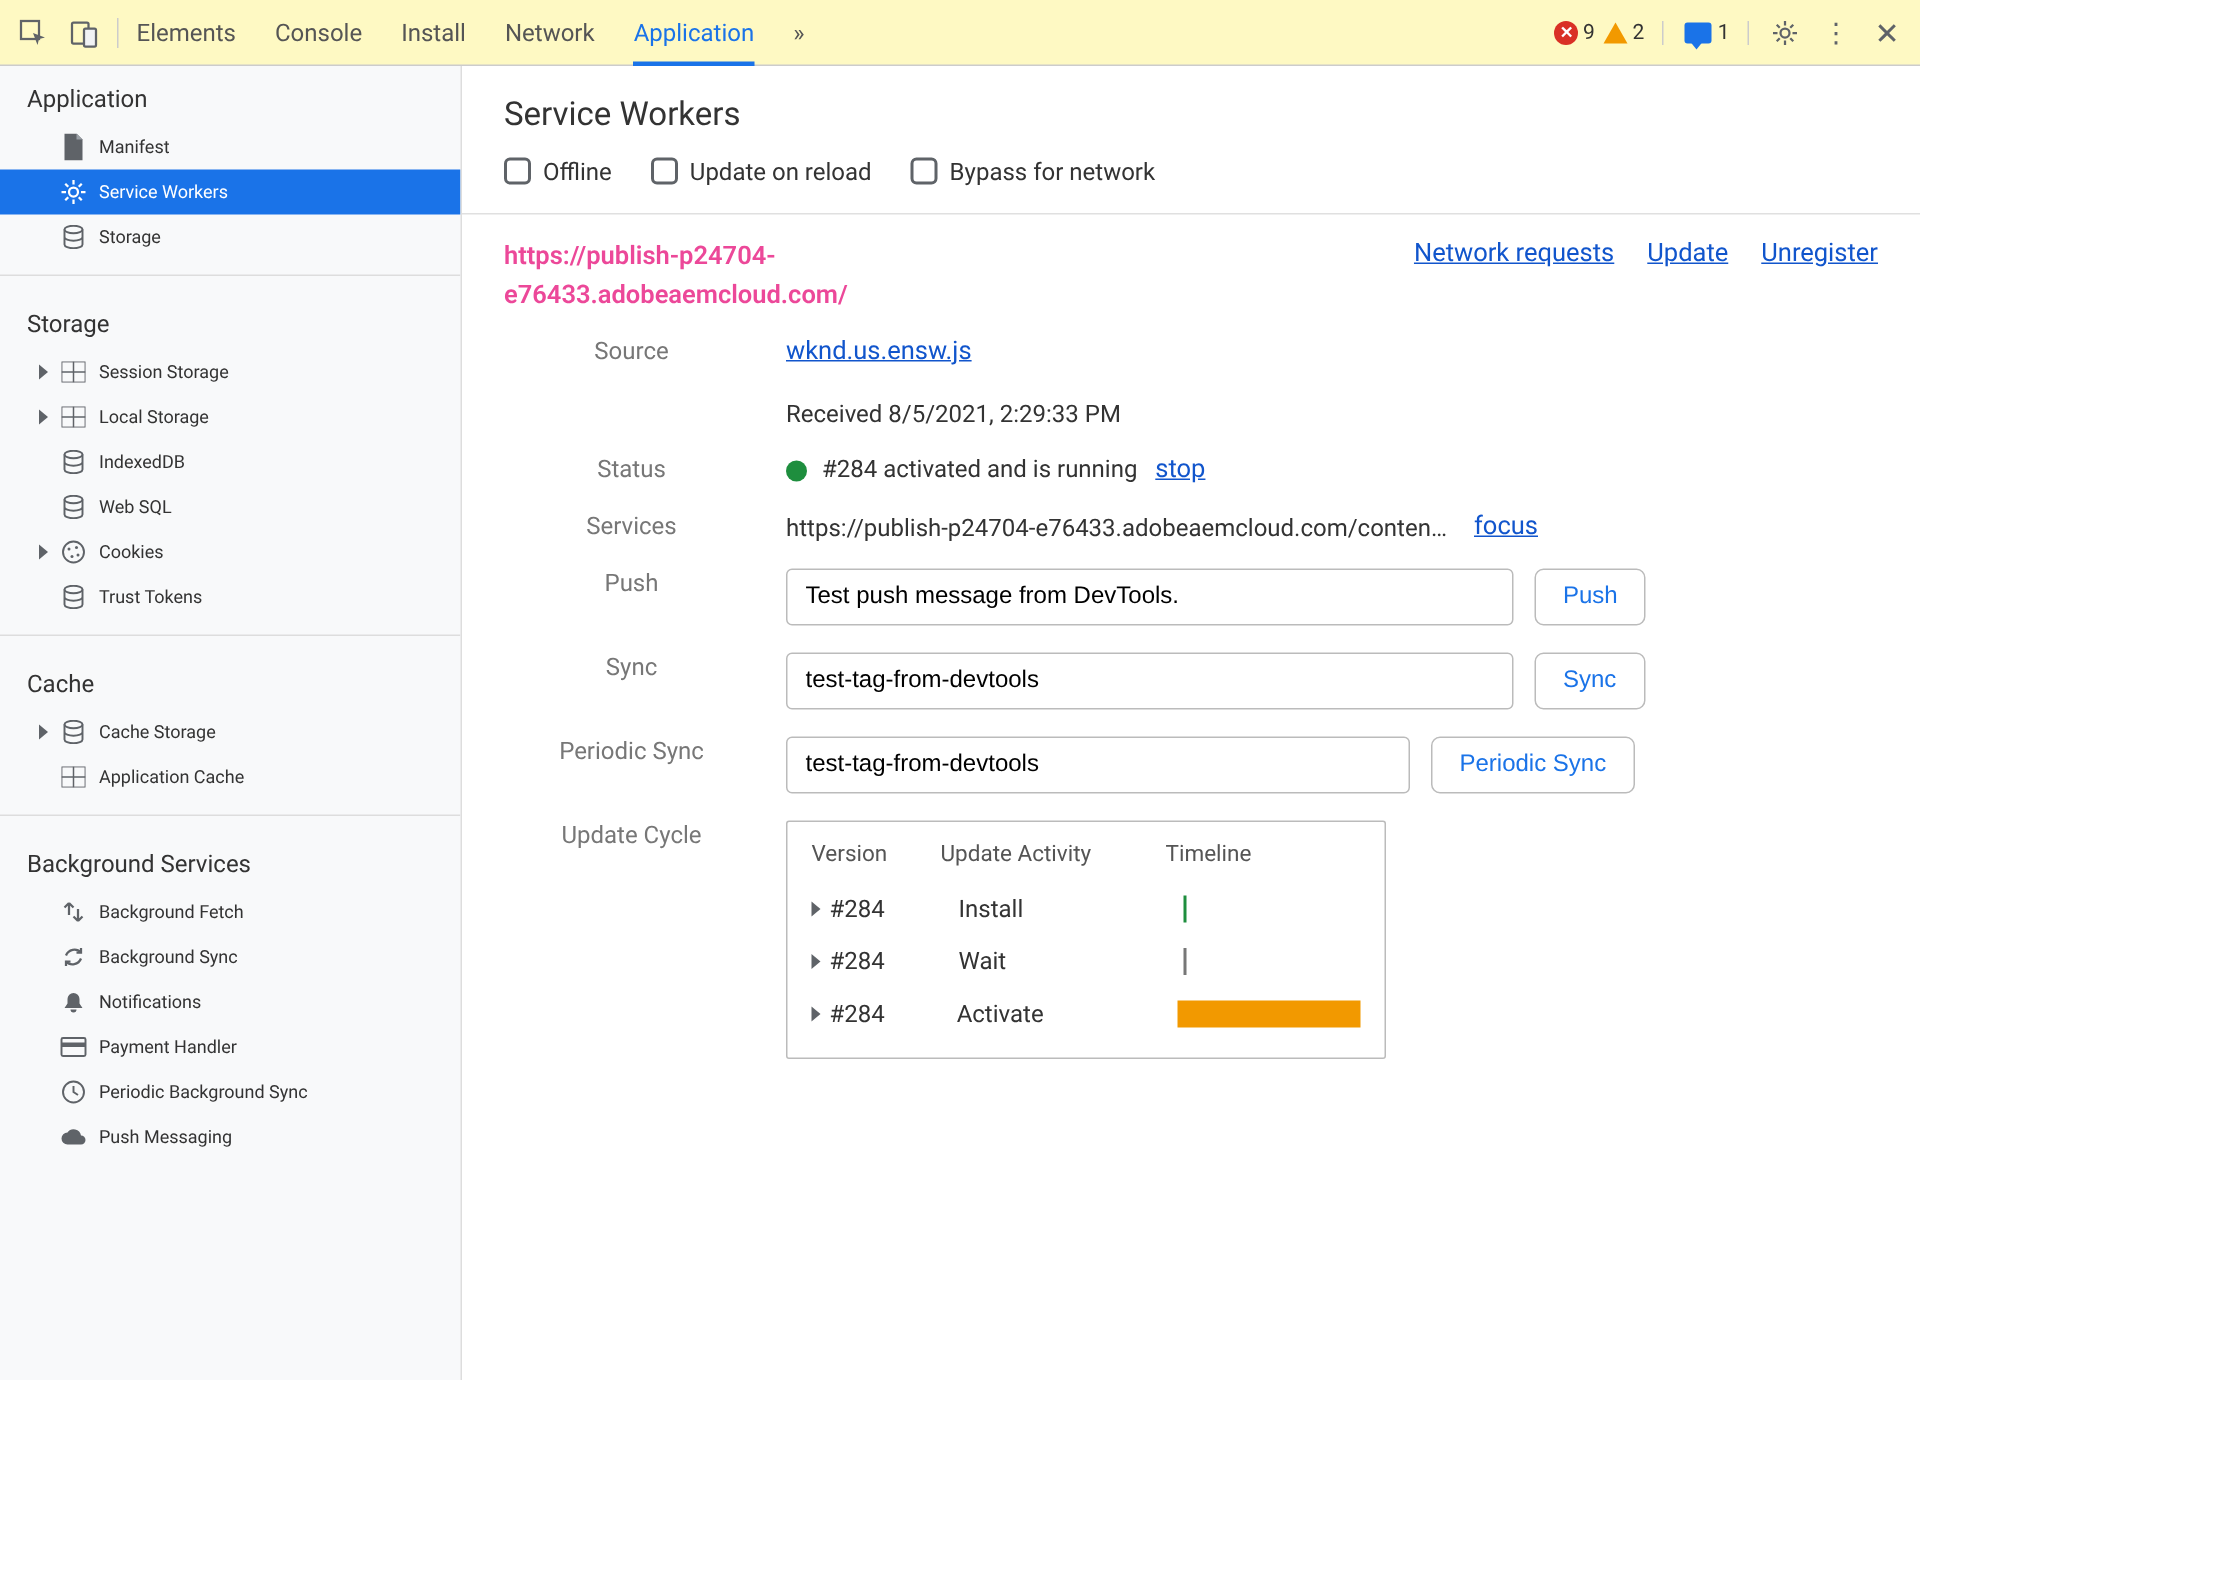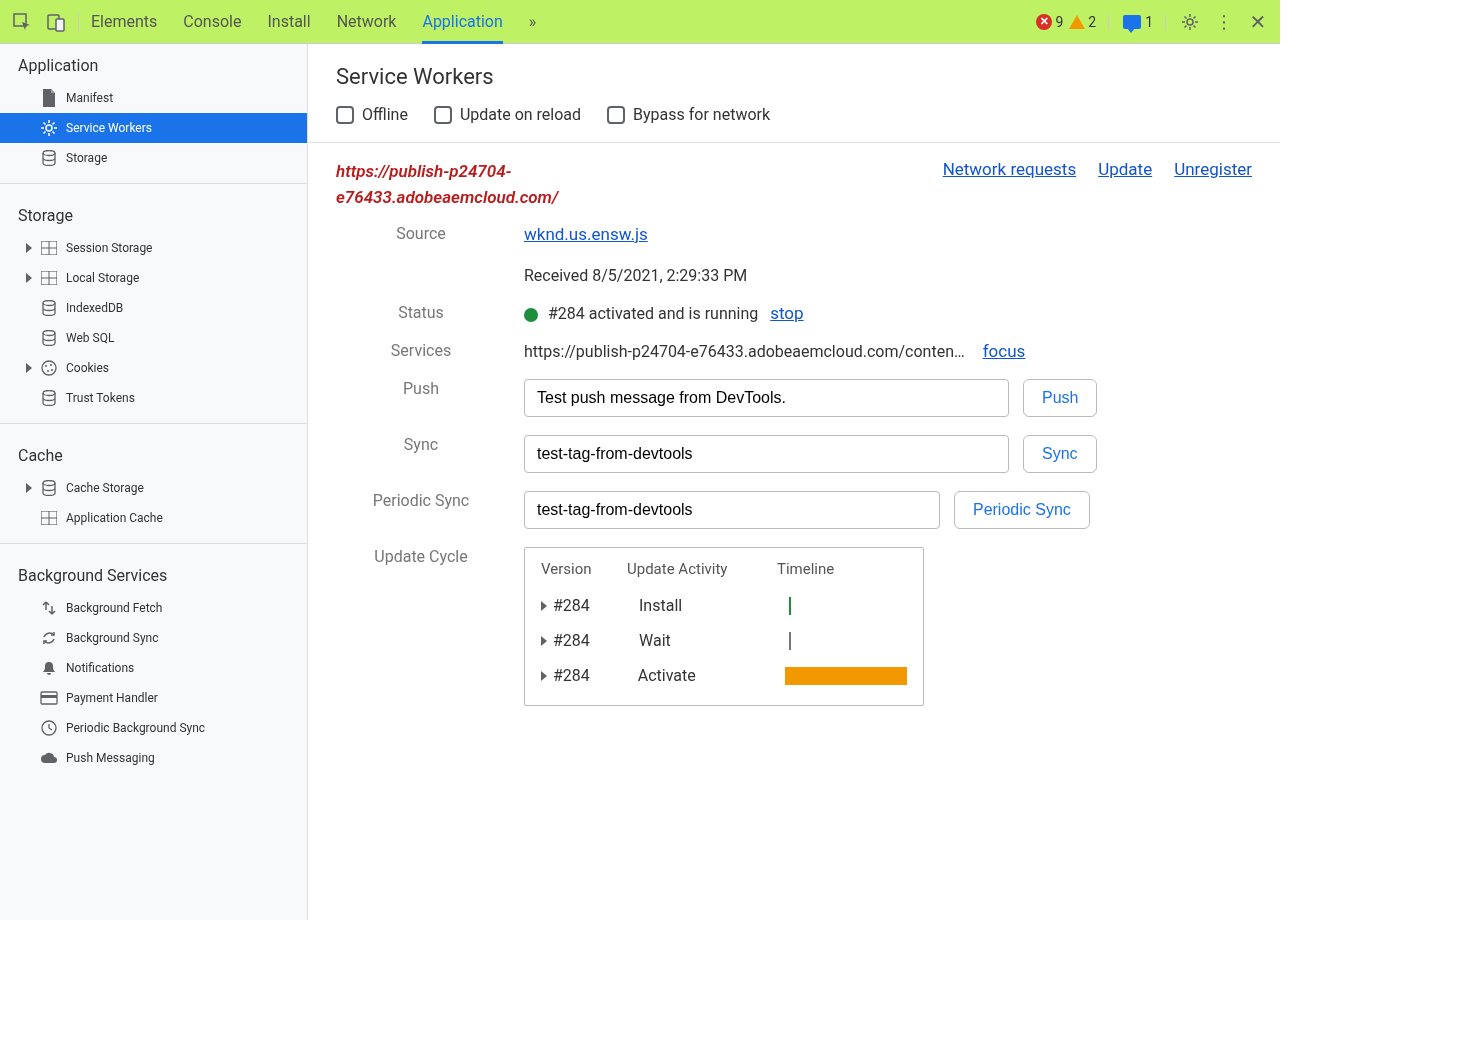--- a/index.html
+++ b/index.html
@@ -1,17 +1,17 @@
 <!DOCTYPE html>
 <html><head>
 <meta charset="utf-8">
 <style>
 * { box-sizing: border-box; margin: 0; padding: 0; }
 body { font-family: -apple-system, BlinkMacSystemFont, "Segoe UI", Roboto, sans-serif; font-size: 14px; color: #333; background: #fff; width: 1280px; height: 920px; overflow: hidden; }
-.toolbar { display: flex; align-items: center; height: 44px; background: #bef264; border-bottom: 1px solid #ccc; padding: 0 12px; }
+.toolbar { display: flex; align-items: center; height: 44px; background: #fef9c3; border-bottom: 1px solid #ccc; padding: 0 12px; }
 .tool-icons { display: flex; gap: 14px; align-items: center; padding-right: 12px; border-right: 1px solid #ccc; margin-right: 12px; }
 .tool-icon { width: 20px; height: 20px; display: flex; align-items: center; justify-content: center; cursor: pointer; }
 .tabs { display: flex; gap: 26px; align-items: center; flex: 1; }
 .tab { color: #555; cursor: pointer; font-size: 16px; padding: 10px 0; }
 .tab.active { color: #1a73e8; border-bottom: 3px solid #1a73e8; margin-bottom: -2px; }
 .toolbar-right { display: flex; align-items: center; gap: 14px; }
 .badge-group { display:flex; align-items:center; gap:6px; border-right:1px solid #ccc; padding-right:12px; }
 .err-badge { display:flex; align-items:center; gap:3px; font-size:14px; }
 .err-circle { width:16px; height:16px; border-radius:50%; display:flex; align-items:center; justify-content:center; color:#fff; font-size:11px; font-weight:bold; }
 .err-red { background:#d93025; }
@@ -23,25 +23,25 @@
 .sidebar { width: 308px; background: #f8f9fa; border-right: 1px solid #ddd; overflow-y: auto; padding-bottom: 20px; }
 .section-header { padding: 12px 18px 8px; font-size: 16px; color: #333; }
 .tree-item { display: flex; align-items: center; padding: 6px 8px 6px 22px; cursor: pointer; gap: 8px; font-size: 12px; }
 .tree-item.selected { background: #1a73e8; color: #fff; }
 .tree-sub { padding-left: 40px; }
 .caret { width: 0; height: 0; border-top: 5px solid transparent; border-bottom: 5px solid transparent; border-left: 6px solid #5f6368; margin-left: -14px; }
 .icon-sq { width: 18px; height: 18px; flex-shrink: 0; display:flex; align-items:center; justify-content:center; }
 .content { flex: 1; padding: 20px 28px; overflow-y: auto; }
 .panel-title { font-size: 22px; margin-bottom: 16px; }
 .checks { display: flex; gap: 26px; margin-bottom: 18px; align-items: center; }
-.check { display: flex; align-items: flex-end; gap: 8px; cursor: pointer; font-size: 16px; }
+.check { display: flex; align-items: flex-start; gap: 8px; cursor: pointer; font-size: 16px; }
 .checkbox { width: 18px; height: 18px; border: 2px solid #5f6368; border-radius: 4px; }
 hr.sep { border: none; border-top: 1px solid #e0e0e0; margin: 0 -28px 16px; }
 .scope-row { display:flex; justify-content:space-between; align-items:flex-start; margin-bottom:14px; }
-.scope-url { font-weight:600; color:#b91c1c; font-size:17px; max-width:330px; line-height:1.5;font-style:italic; }
+.scope-url { font-weight:600; color:#ec4899; font-size:17px; max-width:330px; line-height:1.5; }
 .scope-actions { display:flex; gap:22px; }
 .link { color:#1155cc; text-decoration:underline; cursor:pointer; font-size:17px; }
 .detail-row { display:flex; align-items:flex-start; margin-bottom:18px; gap:18px; }
 .detail-label { width:170px; text-align:center; color:#777; font-size:16px; flex-shrink:0; }
 .detail-value { flex:1; font-size:16px; }
 .status-dot { width:14px; height:14px; background:#1e8e3e; border-radius:50%; display:inline-block; margin-right:6px; vertical-align:middle; }
 .text-input { width: 485px; height: 38px; border: 1px solid #bbb; border-radius: 4px; padding: 0 12px; font-family: Liberation Sans, sans-serif; font-size: 16px; }
 .ps-input { width: 416px; }
 .btn { height: 38px; padding: 0 18px; border: 1px solid #bbb; border-radius: 6px; background: #fff; color: #1a73e8; font-size: 16px; font-weight: 500; cursor: pointer; margin-left: 10px; }
 .update-table { border: 1px solid #bbb; border-radius: 2px; padding: 12px 16px; width: 400px; }

